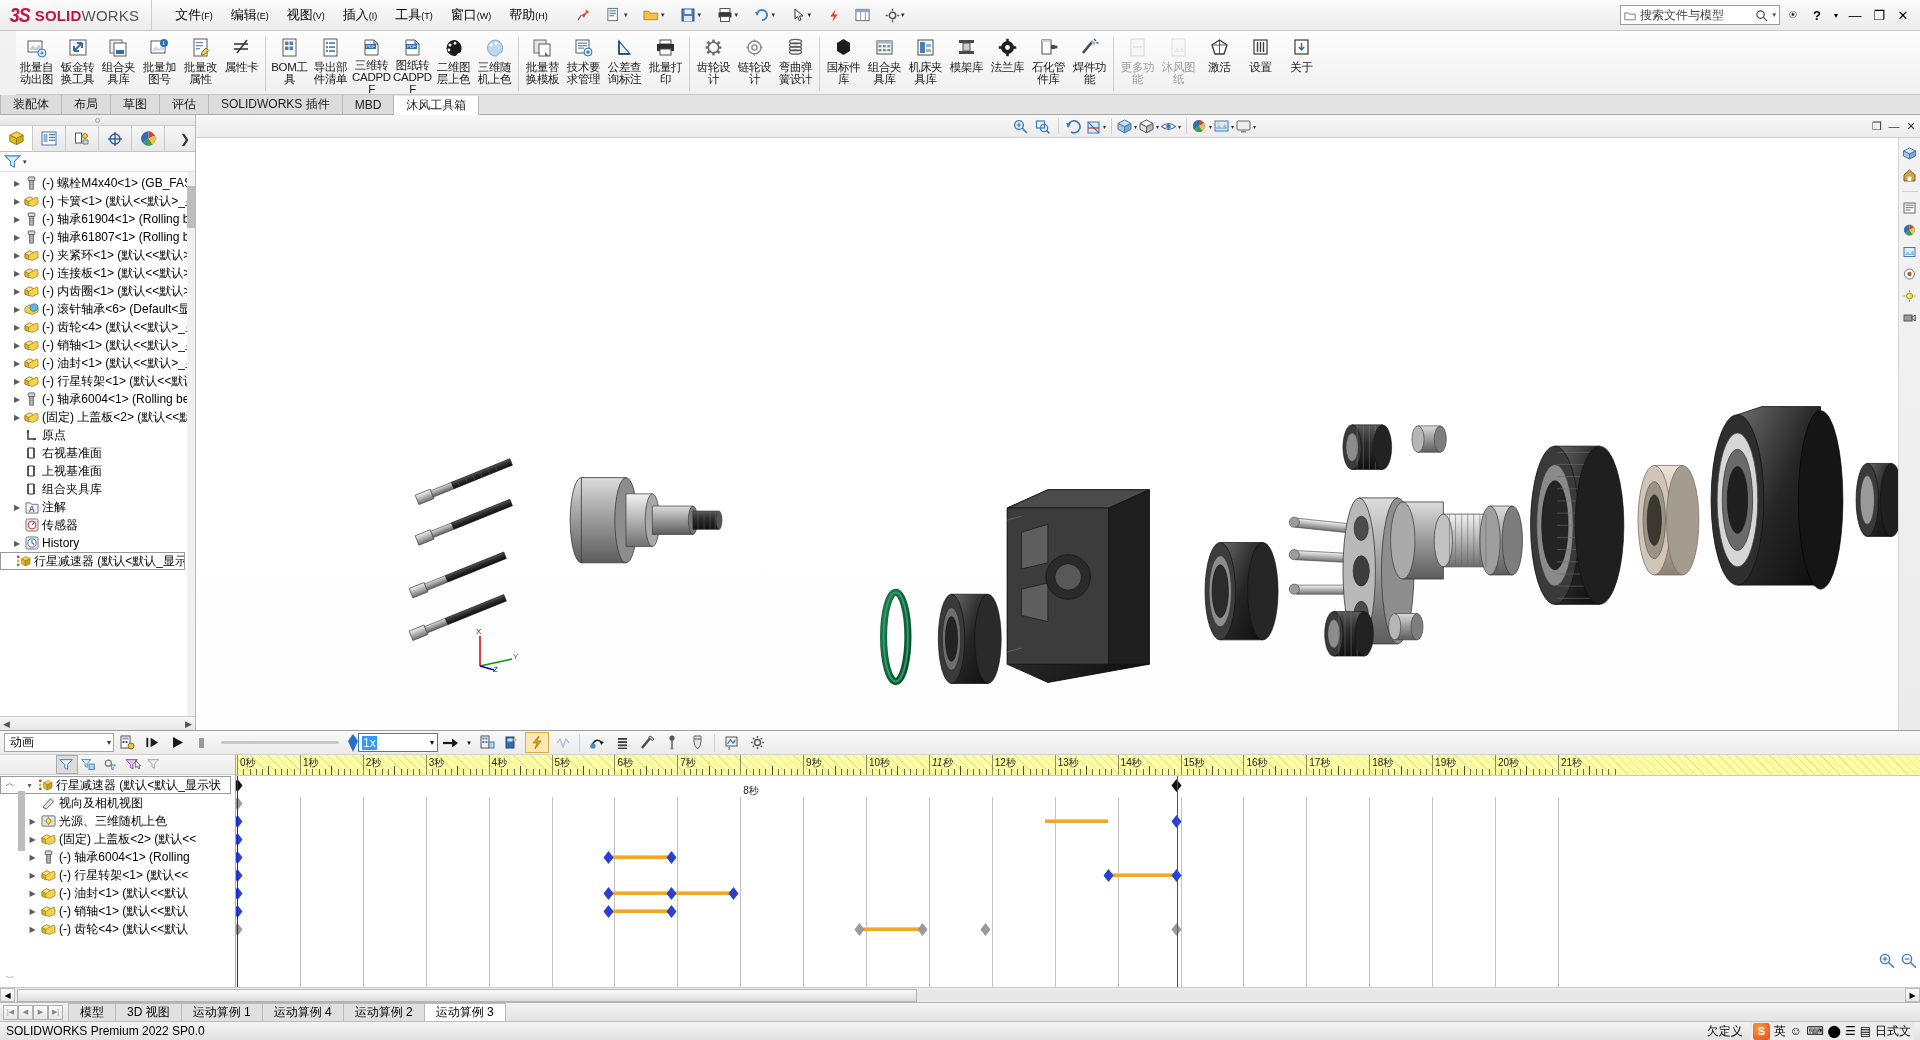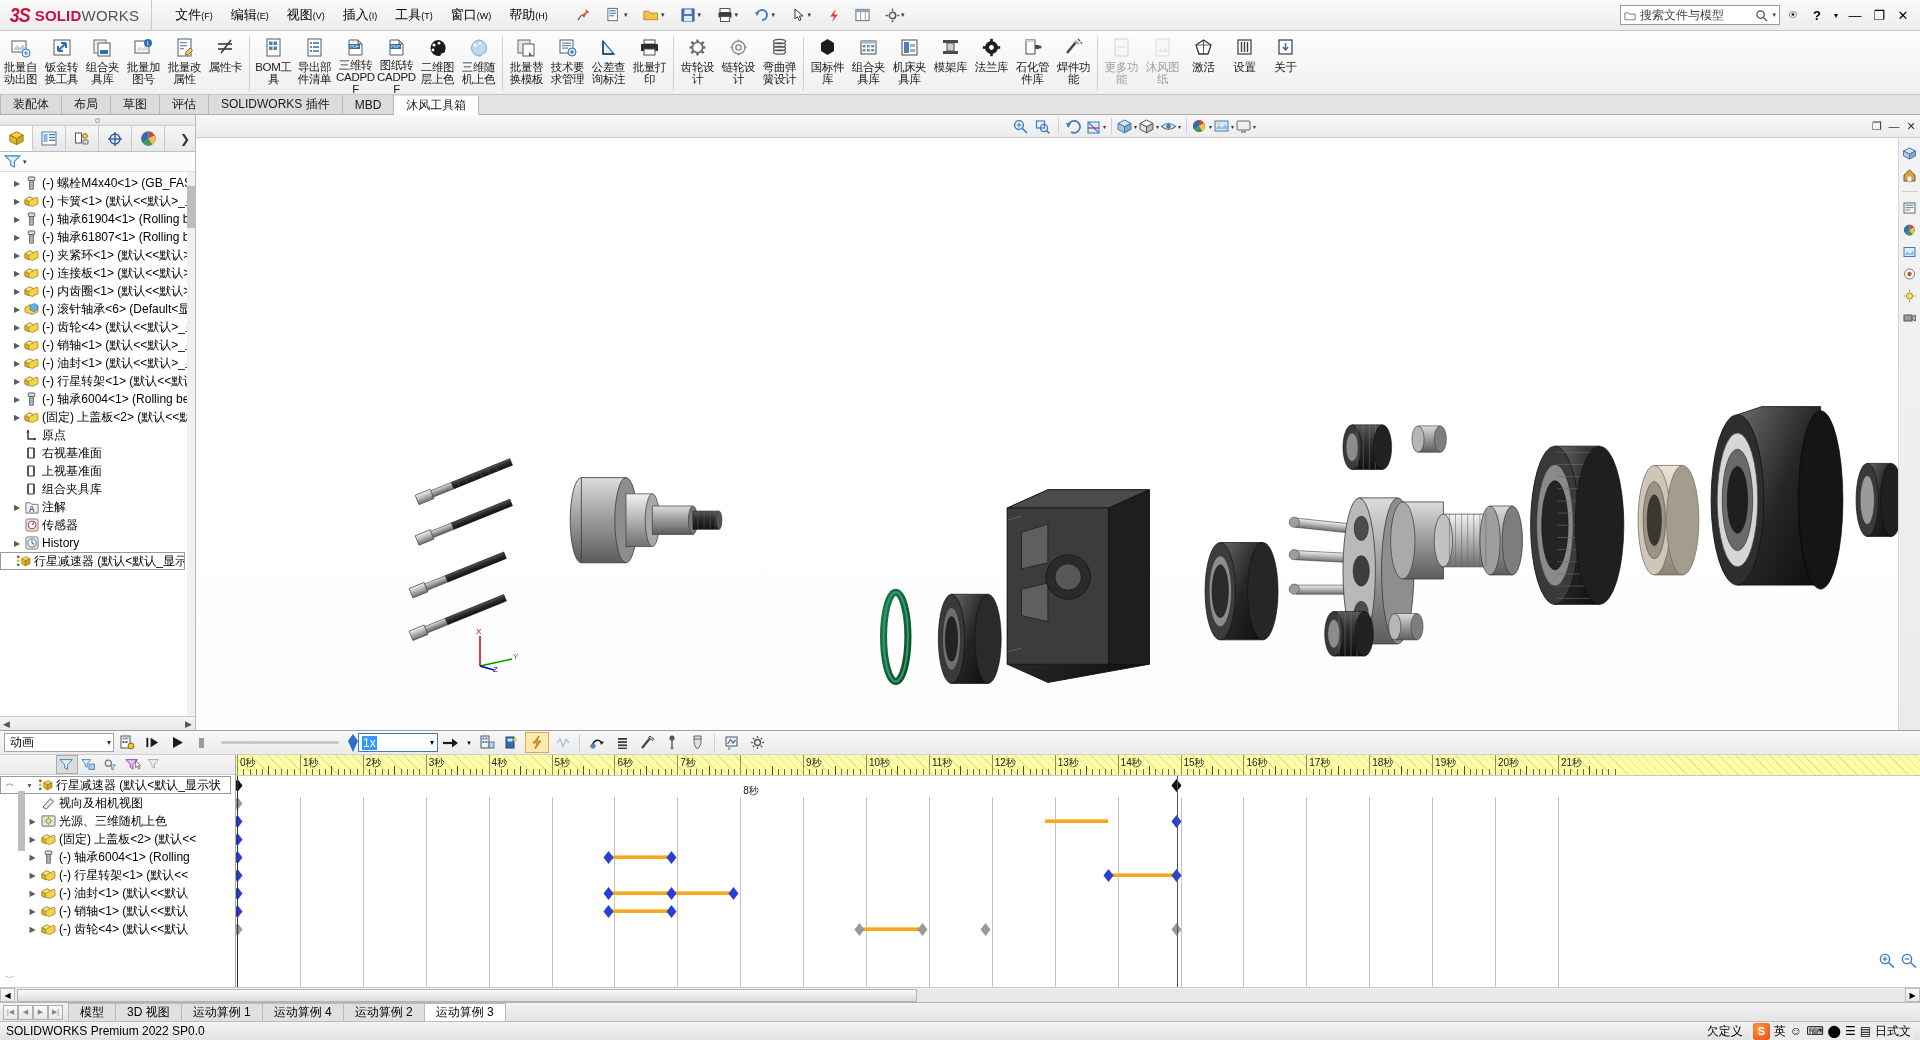--- a/index.html
+++ b/index.html
@@ -29,21 +29,21 @@
   .qbtn .car{ font-size:7px; margin-left:1px; color:#333;}
   .doc-title{ position:absolute; left:0; right:0; text-align:center; font-size:13px; pointer-events:none;}
   .tr-area{ margin-left:auto; display:flex; align-items:center; padding-right:6px; gap:2px;}
   .searchbox{ width:160px; height:20px; border:1px solid #9b9b9b; background:#fff; display:flex;
               align-items:center; padding:0 3px; font-size:12px; color:#444; gap:4px;}
   .searchbox .ph{ color:#444; flex:1;}
   .winbtn{ width:22px; height:22px; display:flex; align-items:center; justify-content:center; font-size:13px; cursor:default;}
 
   
   .ribbon{ height:64px; display:flex; align-items:flex-start; background:linear-gradient(#fdfdfd,#f0f0f0);
-           border-bottom:1px solid #c6c6c6; padding-top:2px; flex:0 0 64px; overflow:hidden;}
+           border-bottom:1px solid #c6c6c6; padding-top:2px; flex:0 0 64px; overflow:hidden;margin-left:16px;}
   .rgroup{ display:flex; height:62px; }
   .rsep{ width:1px; background:#d0d0d0; margin:4px 3px; height:54px;}
   .rbtn{ width:41px; height:60px; display:flex; flex-direction:column; align-items:center;
          padding-top:3px; cursor:default; }
   .rbtn .ic{ width:26px; height:24px; display:flex; align-items:center; justify-content:center;}
   .rbtn .lb{ font-size:11.5px; line-height:12px; text-align:center; width:40px; letter-spacing:-.3px;
              word-break:break-all; margin-top:1px; color:#1a1a1a;}
   .rbtn.dim .lb{ color:#a0a0a0; }
   .rbtn.dim .ic{ opacity:.38;}
 
@@ -1855,21 +1855,21 @@
             <div class="minor" style="left: 636.29px;"></div>
             <div class="minor" style="left: 642.58px;"></div>
             <div class="minor" style="left: 648.87px;"></div>
             <div class="minor" style="left: 655.16px;"></div>
             <div class="midtick" style="left: 661.45px;"></div>
             <div class="minor" style="left: 667.74px;"></div>
             <div class="minor" style="left: 674.03px;"></div>
             <div class="minor" style="left: 680.32px;"></div>
             <div class="minor" style="left: 686.61px;"></div>
             <div class="tick" style="left: 692.9px;"></div>
-            <div class="tlab" style="left: 693.9px;">11秒</div>
+            <div class="tlab" style="left: 693.9px; font-style: italic;">11秒</div>
             <div class="minor" style="left: 699.19px;"></div>
             <div class="minor" style="left: 705.48px;"></div>
             <div class="minor" style="left: 711.77px;"></div>
             <div class="minor" style="left: 718.06px;"></div>
             <div class="midtick" style="left: 724.35px;"></div>
             <div class="minor" style="left: 730.64px;"></div>
             <div class="minor" style="left: 736.93px;"></div>
             <div class="minor" style="left: 743.22px;"></div>
             <div class="minor" style="left: 749.51px;"></div>
             <div class="tick" style="left: 755.8px;"></div>

